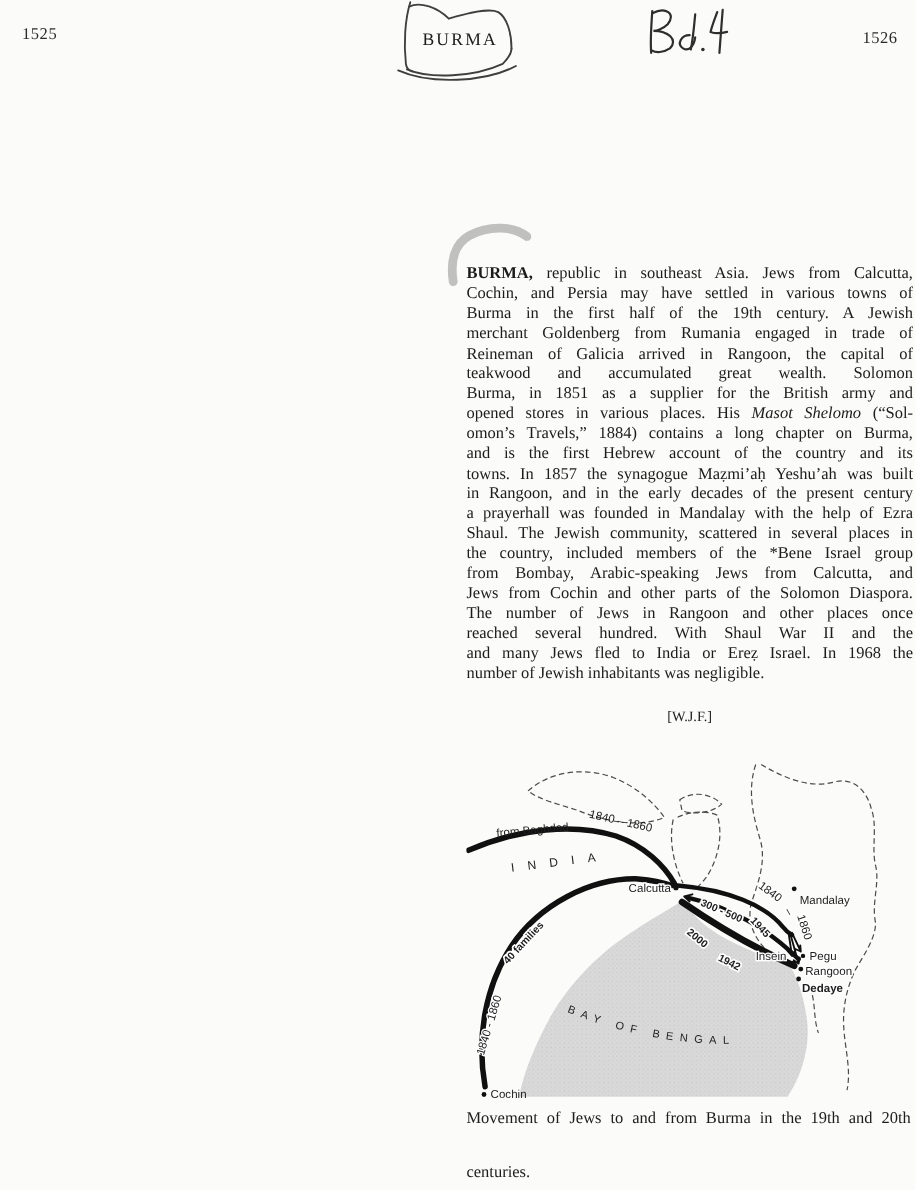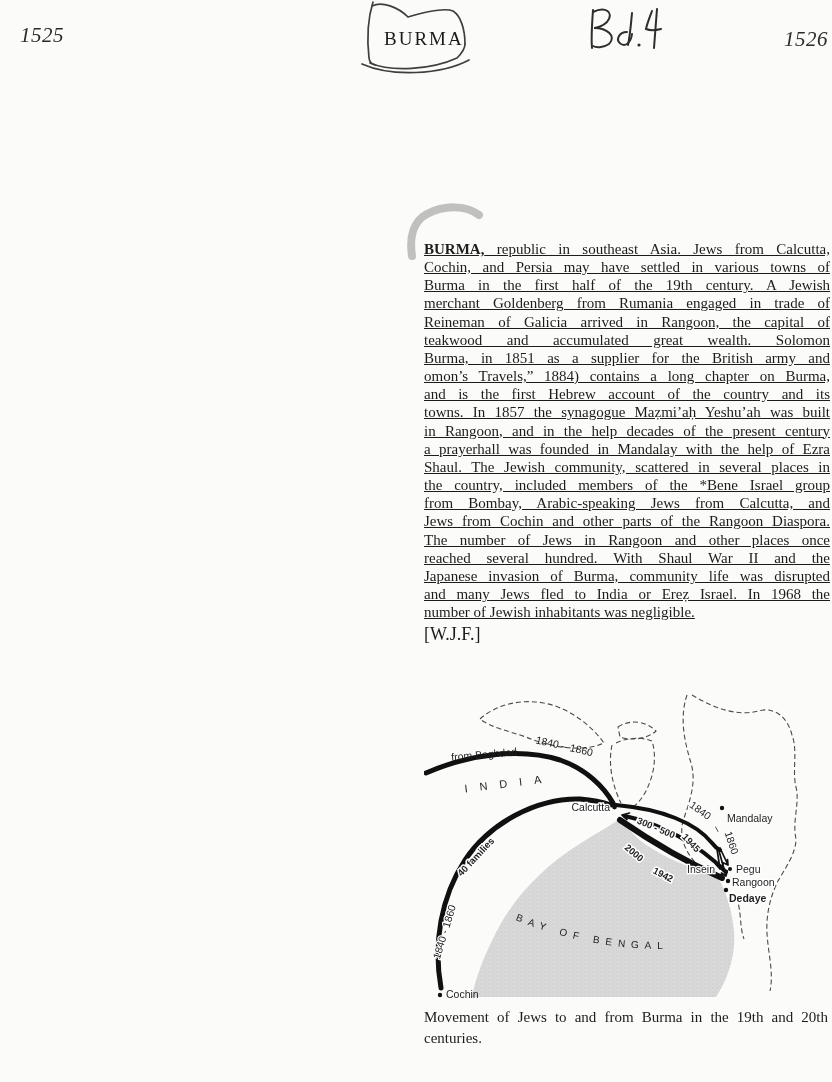--- a/index.html
+++ b/index.html
@@ -4,57 +4,57 @@
 <style>
   html,body { margin:0; padding:0; }
   body {
     width:832px; height:1082px; position:relative;
     background:#fbfbf9; overflow:hidden;
     font-family:"Liberation Serif", serif; color:#1c1c1c;
   }
   .abs { position:absolute; }
 
   
-  .pagenum { font-size:21px; letter-spacing:.5px; color:#2a2a2a;font-style:italic; }
+  .pagenum { font-size:15px; letter-spacing:.5px; color:#2a2a2a; }
   #pn-left  { left:20px;  top:23px; }
   #pn-right { left:784px; top:27px;text-align:center; }
 
   
   #header-tag { left:356px; top:0; width:118px; height:88px; }
   #header-tag svg { position:absolute; left:0; top:0; }
   #header-label {
     position:absolute; left:28px; top:28px;
-    font-size:19px; letter-spacing:2px; color:#1b1b1b;
+    font-size:16px; letter-spacing:2px; color:#1b1b1b;
   }
 
   
   #handwritten { left:583px; top:4px; width:100px; height:56px; }
   .sr-hidden { position:absolute; opacity:0; pointer-events:none; font-size:2px; }
 
   
   #highlight-mark { left:403px; top:196px; width:92px; height:66px; }
 
   
   #article { left:424px; top:240px; width:406px; font-size:15px; line-height:18.15px; }
-  #article .ln { text-align:justify; text-align-last:justify; white-space:normal;text-decoration:underline; }
+  #article .ln { text-align:justify; text-align-last:justify; white-space:normal; }
   #article .ln.last { text-align-last:left; }
-  #signature { text-align:left; margin-top:4px; font-size:18px; }
+  #signature { text-align:center; margin-top:21px; font-size:13px; }
 
   
   #map { left:424px; top:691px; width:406px; height:314px; }
   #map text { font-family:"Liberation Sans", sans-serif; fill:#1e1e1e; }
   .city-label { font-size:10.5px; }
   .route-label { font-size:10.5px; }
   .count-label { font-size:9.5px; font-weight:bold; paint-order:stroke; stroke:#ffffff; stroke-width:3px; }
   .halo { paint-order:stroke; stroke:#ffffff; stroke-width:2.4px; }
 
   
   #caption { left:424px; top:1007px; width:404px; font-size:15px; line-height:21px; }
   #caption .ln { text-align:justify; text-align-last:justify; }
-  #caption .ln.last { text-align-last:left; }
+  #caption .ln.last { text-align-last:left;margin-top:28px; }
 </style>
 </head>
 <body>
 
 <div class="abs pagenum" id="pn-left">1525</div>
 <div class="abs pagenum" id="pn-right">1526</div>
 
 <div class="abs" id="header-tag">
   <svg width="118" height="88" viewBox="0 0 118 88">
     <g fill="none" stroke="#3f3f3f" stroke-width="1.7" stroke-linecap="round">
@@ -88,32 +88,32 @@
 
 <div class="abs" id="article">
   <div id="article-lines">
       <div class="ln"><span style="font-weight: bold;">BURMA,</span><span> republic in southeast Asia. Jews from Calcutta,</span></div>
       <div class="ln"><span>Cochin, and Persia may have settled in various towns of</span></div>
       <div class="ln"><span>Burma in the first half of the 19th century. A Jewish</span></div>
       <div class="ln"><span>merchant Goldenberg from Rumania engaged in trade of</span></div>
       <div class="ln"><span>Reineman of Galicia arrived in Rangoon, the capital of</span></div>
       <div class="ln"><span>teakwood and accumulated great wealth. Solomon</span></div>
       <div class="ln"><span>Burma, in 1851 as a supplier for the British army and</span></div>
+      <div class="ln"><span>opened stores in various places. His </span><span style="font-style: italic;">Masot Shelomo</span><span> (“Sol-</span></div>
       <div class="ln"><span>omon’s Travels,” 1884) contains a long chapter on Burma,</span></div>
       <div class="ln"><span>and is the first Hebrew account of the country and its</span></div>
       <div class="ln"><span>towns. In 1857 the synagogue Maẓmi’aḥ Yeshu’ah was built</span></div>
-      <div class="ln"><span>in Rangoon, and in the help decades of the present century</span></div>
+      <div class="ln"><span>in Rangoon, and in the early decades of the present century</span></div>
       <div class="ln"><span>a prayerhall was founded in Mandalay with the help of Ezra</span></div>
       <div class="ln"><span>Shaul. The Jewish community, scattered in several places in</span></div>
       <div class="ln"><span>the country, included members of the *Bene Israel group</span></div>
       <div class="ln"><span>from Bombay, Arabic-speaking Jews from Calcutta, and</span></div>
-      <div class="ln"><span>Jews from Cochin and other parts of the Rangoon Diaspora.</span></div>
+      <div class="ln"><span>Jews from Cochin and other parts of the Solomon Diaspora.</span></div>
       <div class="ln"><span>The number of Jews in Rangoon and other places once</span></div>
       <div class="ln"><span>reached several hundred. With Shaul War II and the</span></div>
-      <div class="ln"><span>Japanese invasion of Burma, community life was disrupted</span></div>
       <div class="ln"><span>and many Jews fled to India or Ereẓ Israel. In 1968 the</span></div>
       <div class="ln last"><span>number of Jewish inhabitants was negligible.</span></div>
     </div>
   <div id="signature">[W.J.F.]</div>
 </div>
 
 <svg class="abs" id="map" viewBox="0 0 406 314" width="406" height="314">
   <defs>
     <pattern id="stip" width="4" height="4" patternUnits="userSpaceOnUse">
       <rect width="4" height="4" fill="#d9d9d9"></rect>

